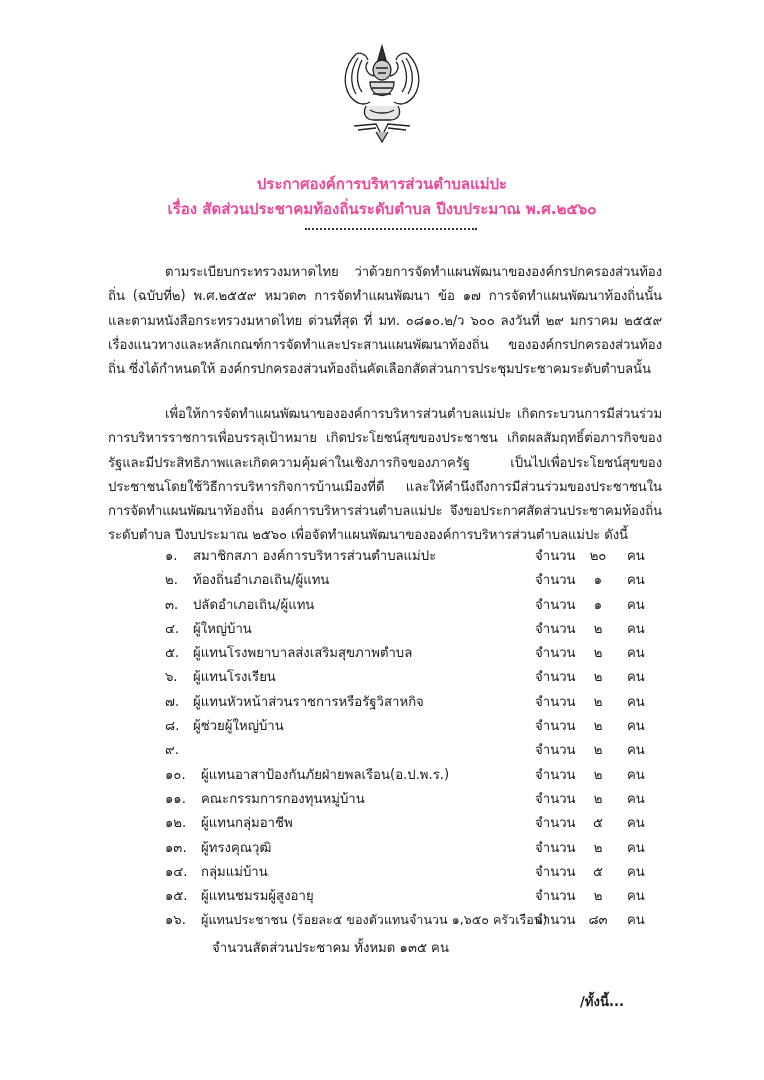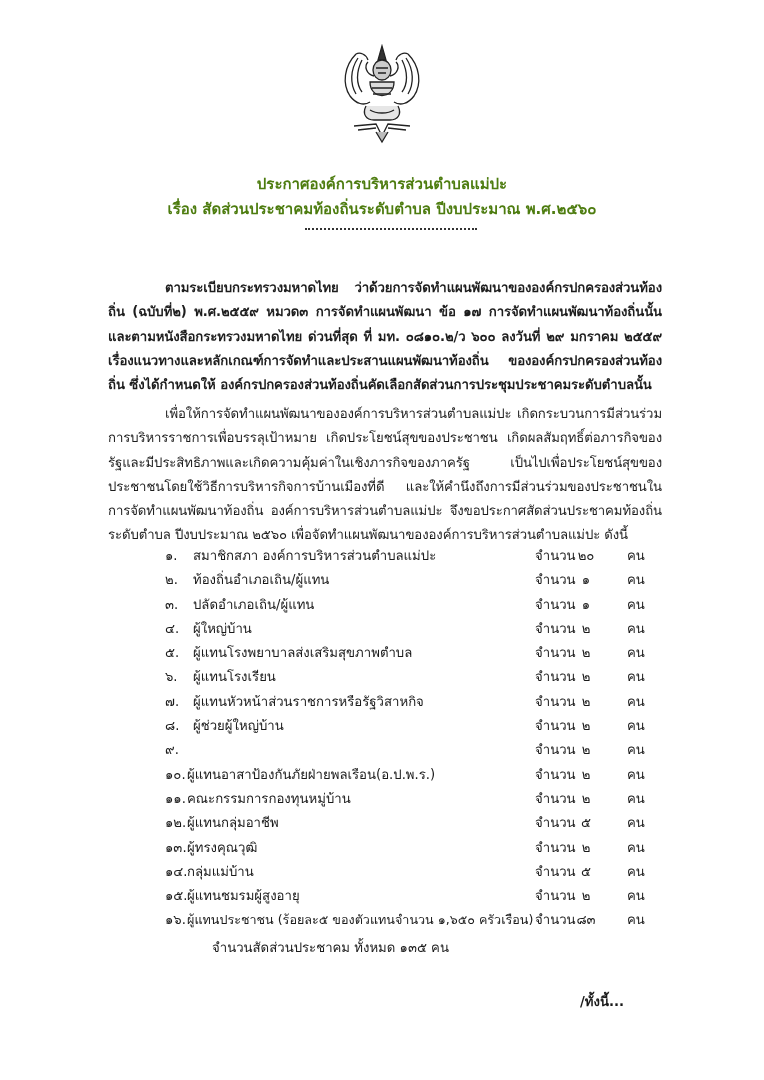--- a/index.html
+++ b/index.html
@@ -4,42 +4,42 @@
 <style>
   html, body { margin: 0; padding: 0; background: #ffffff; }
   body {
     width: 764px; height: 1080px; position: relative; overflow: hidden;
     font-family: "DejaVu Sans", "Liberation Sans", sans-serif;
     color: #1a1a1a;
   }
   .emblem { position: absolute; left: 336px; top: 44px; width: 92px; height: 100px; }
   .title {
     position: absolute; left: 0; width: 764px; text-align: center;
-    font-weight: bold; font-size: 15px; color: #4d7c0f;
+    font-weight: bold; font-size: 15px; color: #ec4899;
   }
   .t1 { top: 172px; }
   .t2 { top: 197px; }
   .sep {
     position: absolute; left: 305px; top: 228px; width: 172px; height: 0;
     border-top: 2px dotted #333;
   }
   .para {
     position: absolute; left: 108px; width: 554px;
     font-size: 13.2px; line-height: 24.3px; text-align: justify;
     text-indent: 57px; color: #1d1d1d; letter-spacing: -0.1px;
   }
-  .p1 { top: 276px; font-weight: bold; }
+  .p1 { top: 260px; }
   .p2 { top: 402px; }
   .list { position: absolute; left: 165px; top: 544px; width: 500px; }
   .row { position: relative; height: 24.3px; font-size: 13.2px; line-height: 24.3px; }
   .row .num { position: absolute; left: 0; }
   .row .label { position: absolute; left: 28px; white-space: nowrap; }
-  .row.wide .label { left: 22px; }
+  .row.wide .label { left: 36px; }
   .row .qlabel { position: absolute; left: 370px; text-align: right; }
-  .row .qty { position: absolute; left: 406px; width: 30px; text-align: center; }
+  .row .qty { position: absolute; left: 418px; width: 30px; text-align: center; }
   .row .unit { position: absolute; left: 462px; }
   .total {
     position: absolute; left: 212px; top: 930px; font-size: 13.2px; line-height: 24px; margin-top: 6px;
   }
   .cont {
     position: absolute; left: 580px; top: 990px; font-size: 13.2px; line-height: 24px; font-weight: bold;
   }
 </style>
 </head>
 <body>

